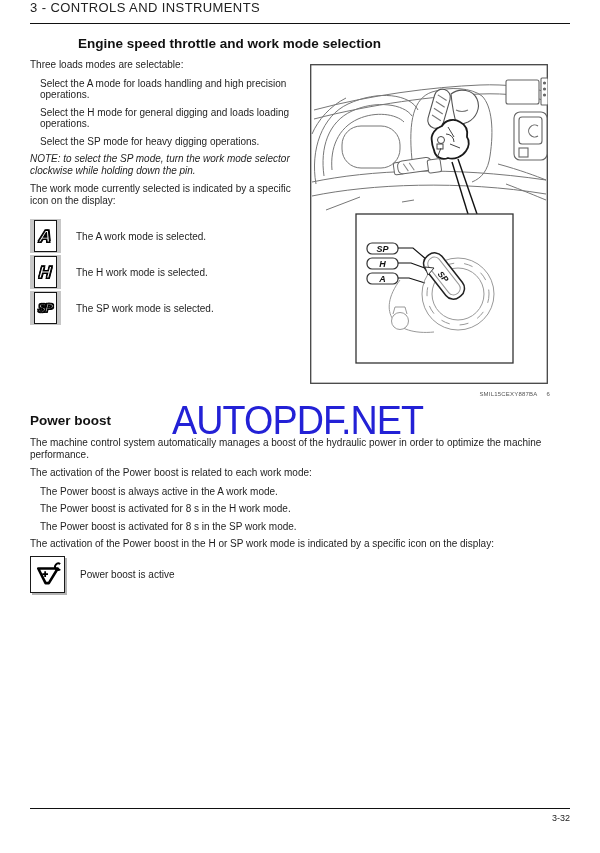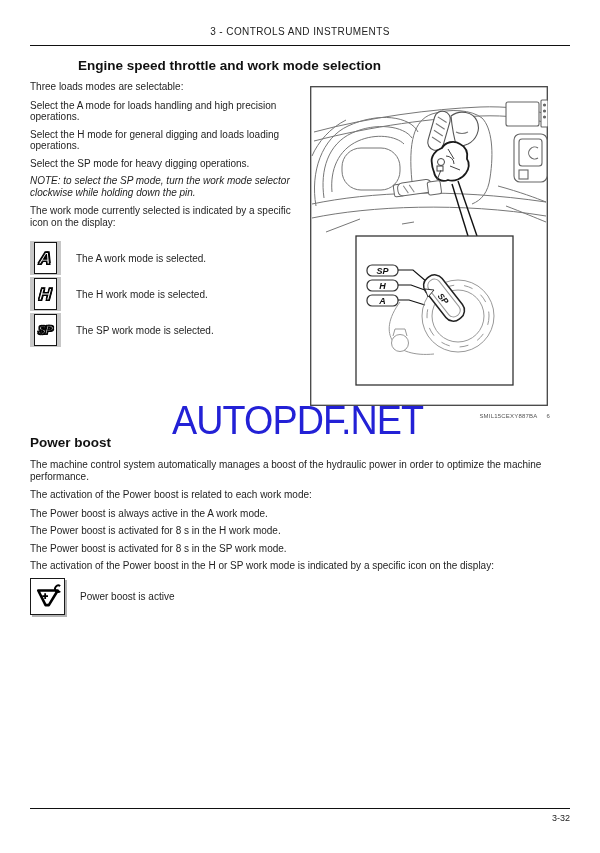--- a/index.html
+++ b/index.html
@@ -3,28 +3,28 @@
 <meta charset="utf-8">
 <style>
   html,body{margin:0;padding:0;background:#fff;}
   .page{
     position:relative;width:600px;height:853px;background:#fff;
     font-family:"Liberation Sans","DejaVu Sans",sans-serif;color:#1e1e1e;
     overflow:hidden;
   }
   .margins{position:absolute;left:30px;right:30px;top:0;}
   
-  .runhead{padding-top:26px;text-align:center;font-size:10px;letter-spacing:.4px;color:#222;}
+  .runhead{font-size:13px;letter-spacing:.4px;color:#222;}
   .headrule{border-bottom:1.3px solid #111;margin-top:8px;}
   
   h1.sec{font-size:13.5px;font-weight:bold;margin:12px 0 8px 0;color:#111;padding-left:48px;}
   h2.sec{font-size:13.5px;font-weight:bold;margin:2px 0 9px 0;color:#111;}
   p{font-size:10px;line-height:11.5px;margin:0 0 7px 0;}
   .leftcol{width:278px;}
-  .indent{margin-bottom:6px;}
+  .indent{margin-left:10px;margin-bottom:6px;}
   .note{font-style:italic;margin-top:3px;}
   .twocol{position:relative;min-height:352px;}
   
   .iconrow{display:flex;align-items:center;gap:15px;height:34px;margin-bottom:2px;}
   .iconrow.first{margin-top:13px;}
   .mode-icon{width:31px;height:34px;background:#c7c7c7;display:flex;flex:none;}
   .mode-icon-inner{flex:1;margin:1px 4px;background:#fff;border:1.6px solid #161616;
     display:flex;align-items:center;justify-content:center;overflow:hidden;}
   .mode-glyph{
     font-weight:bold;font-style:italic;color:#fff;line-height:1;

